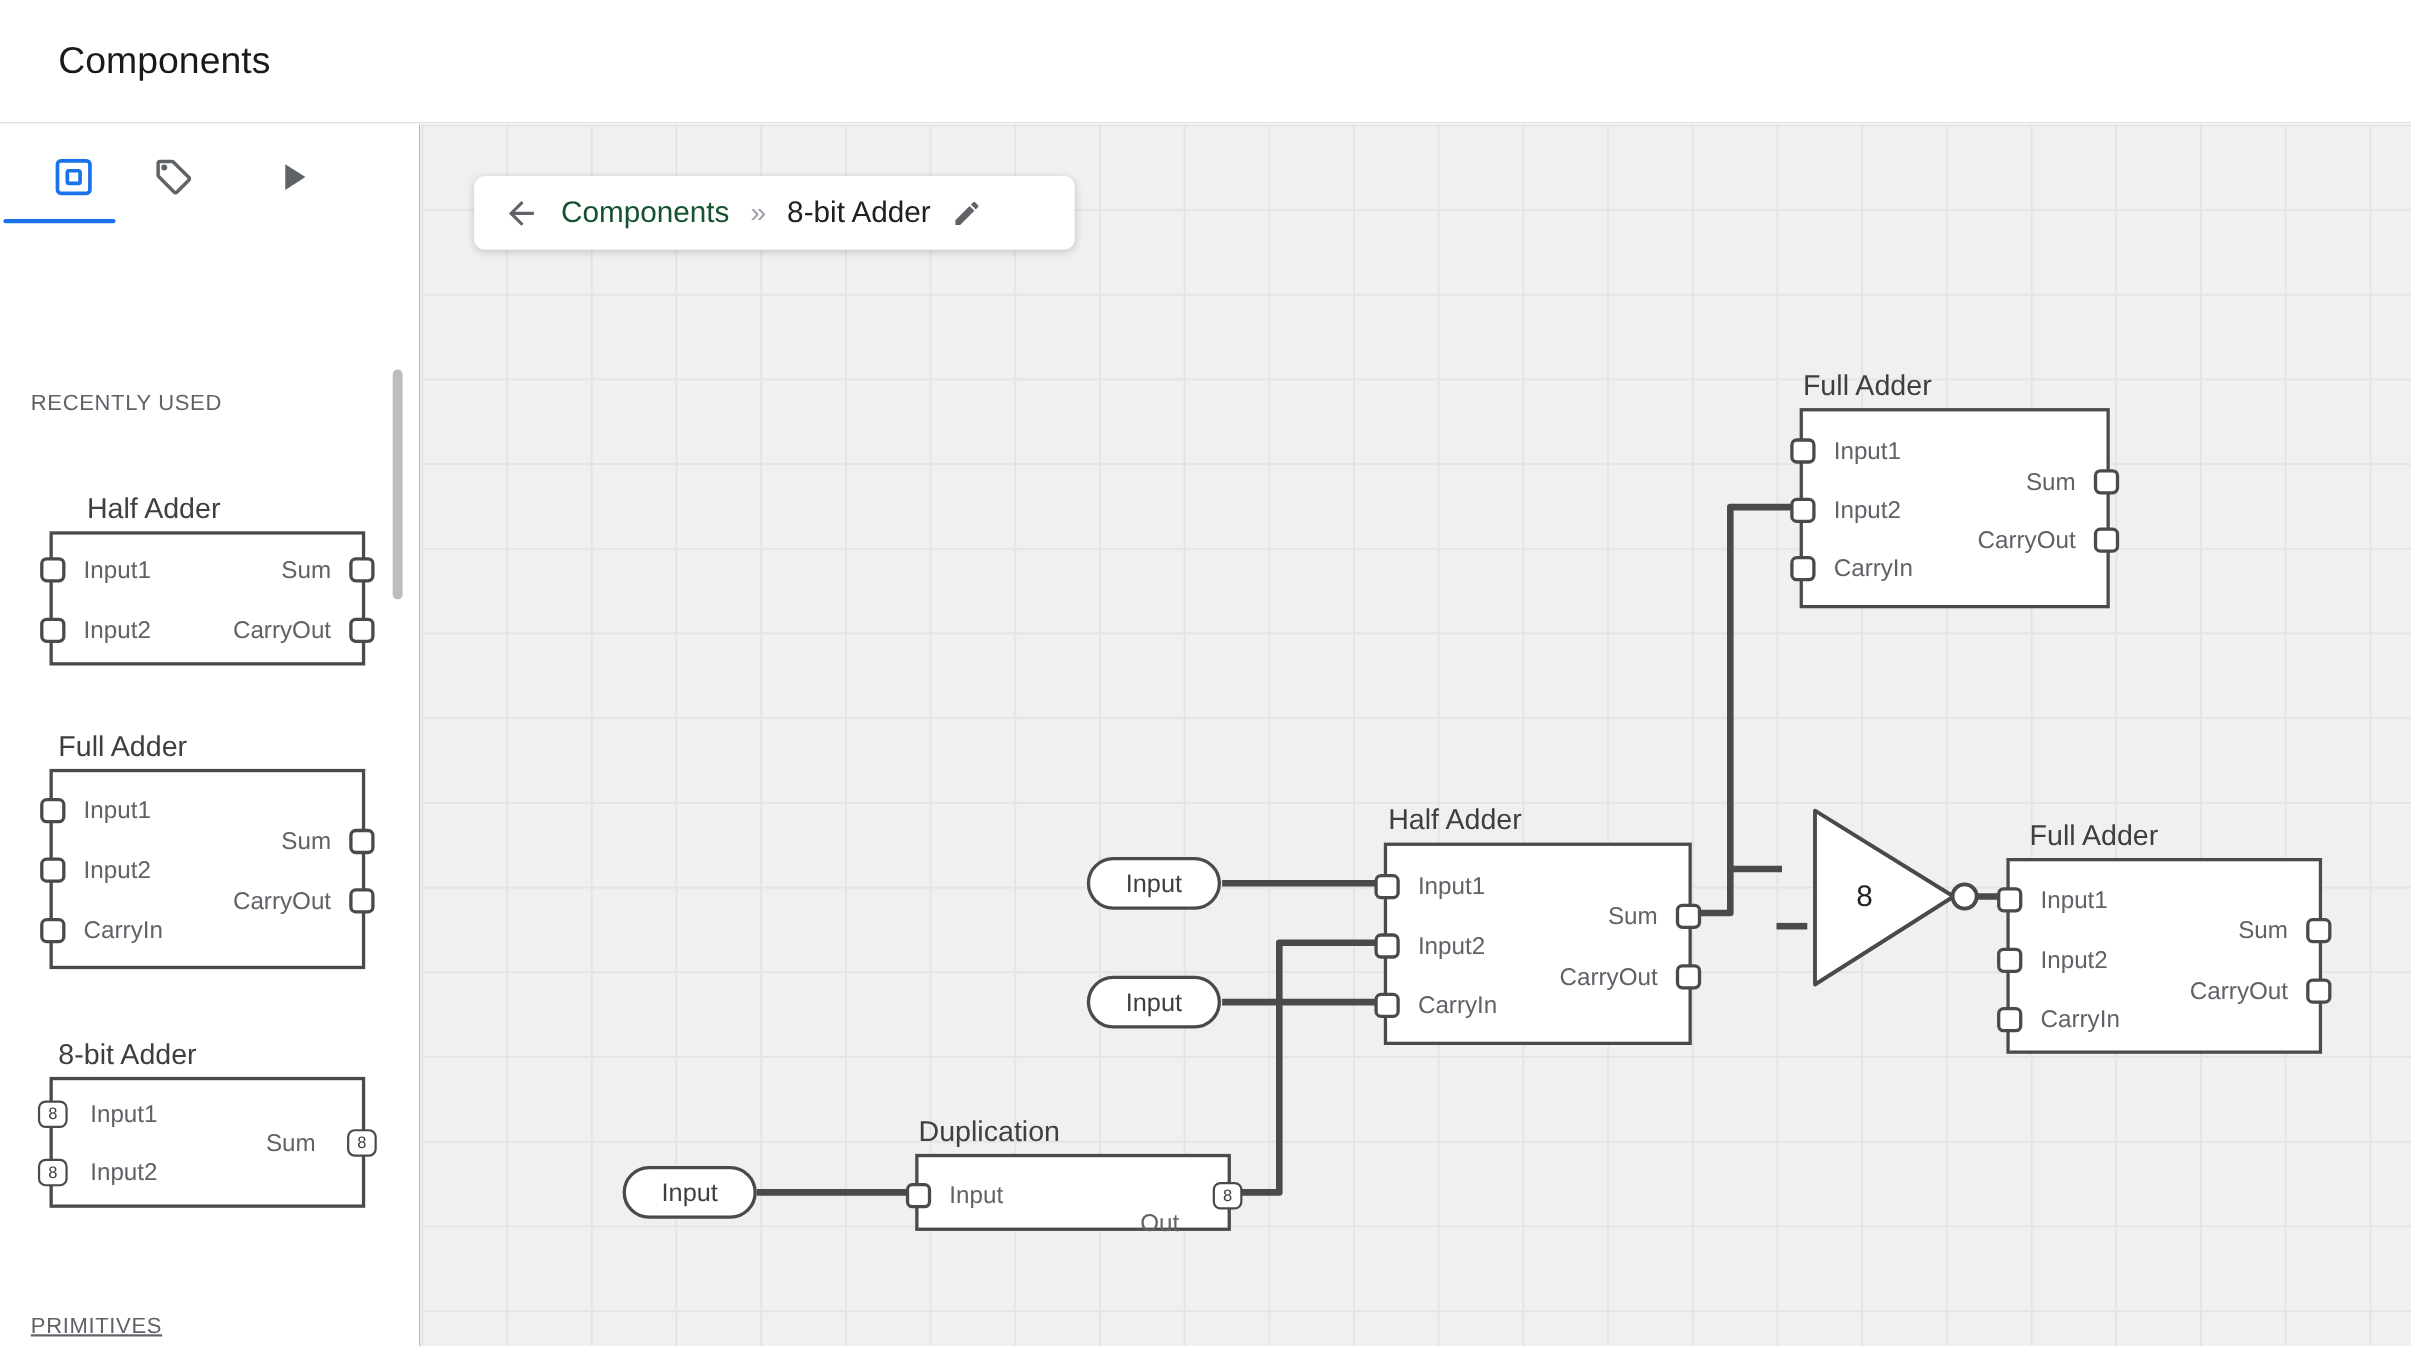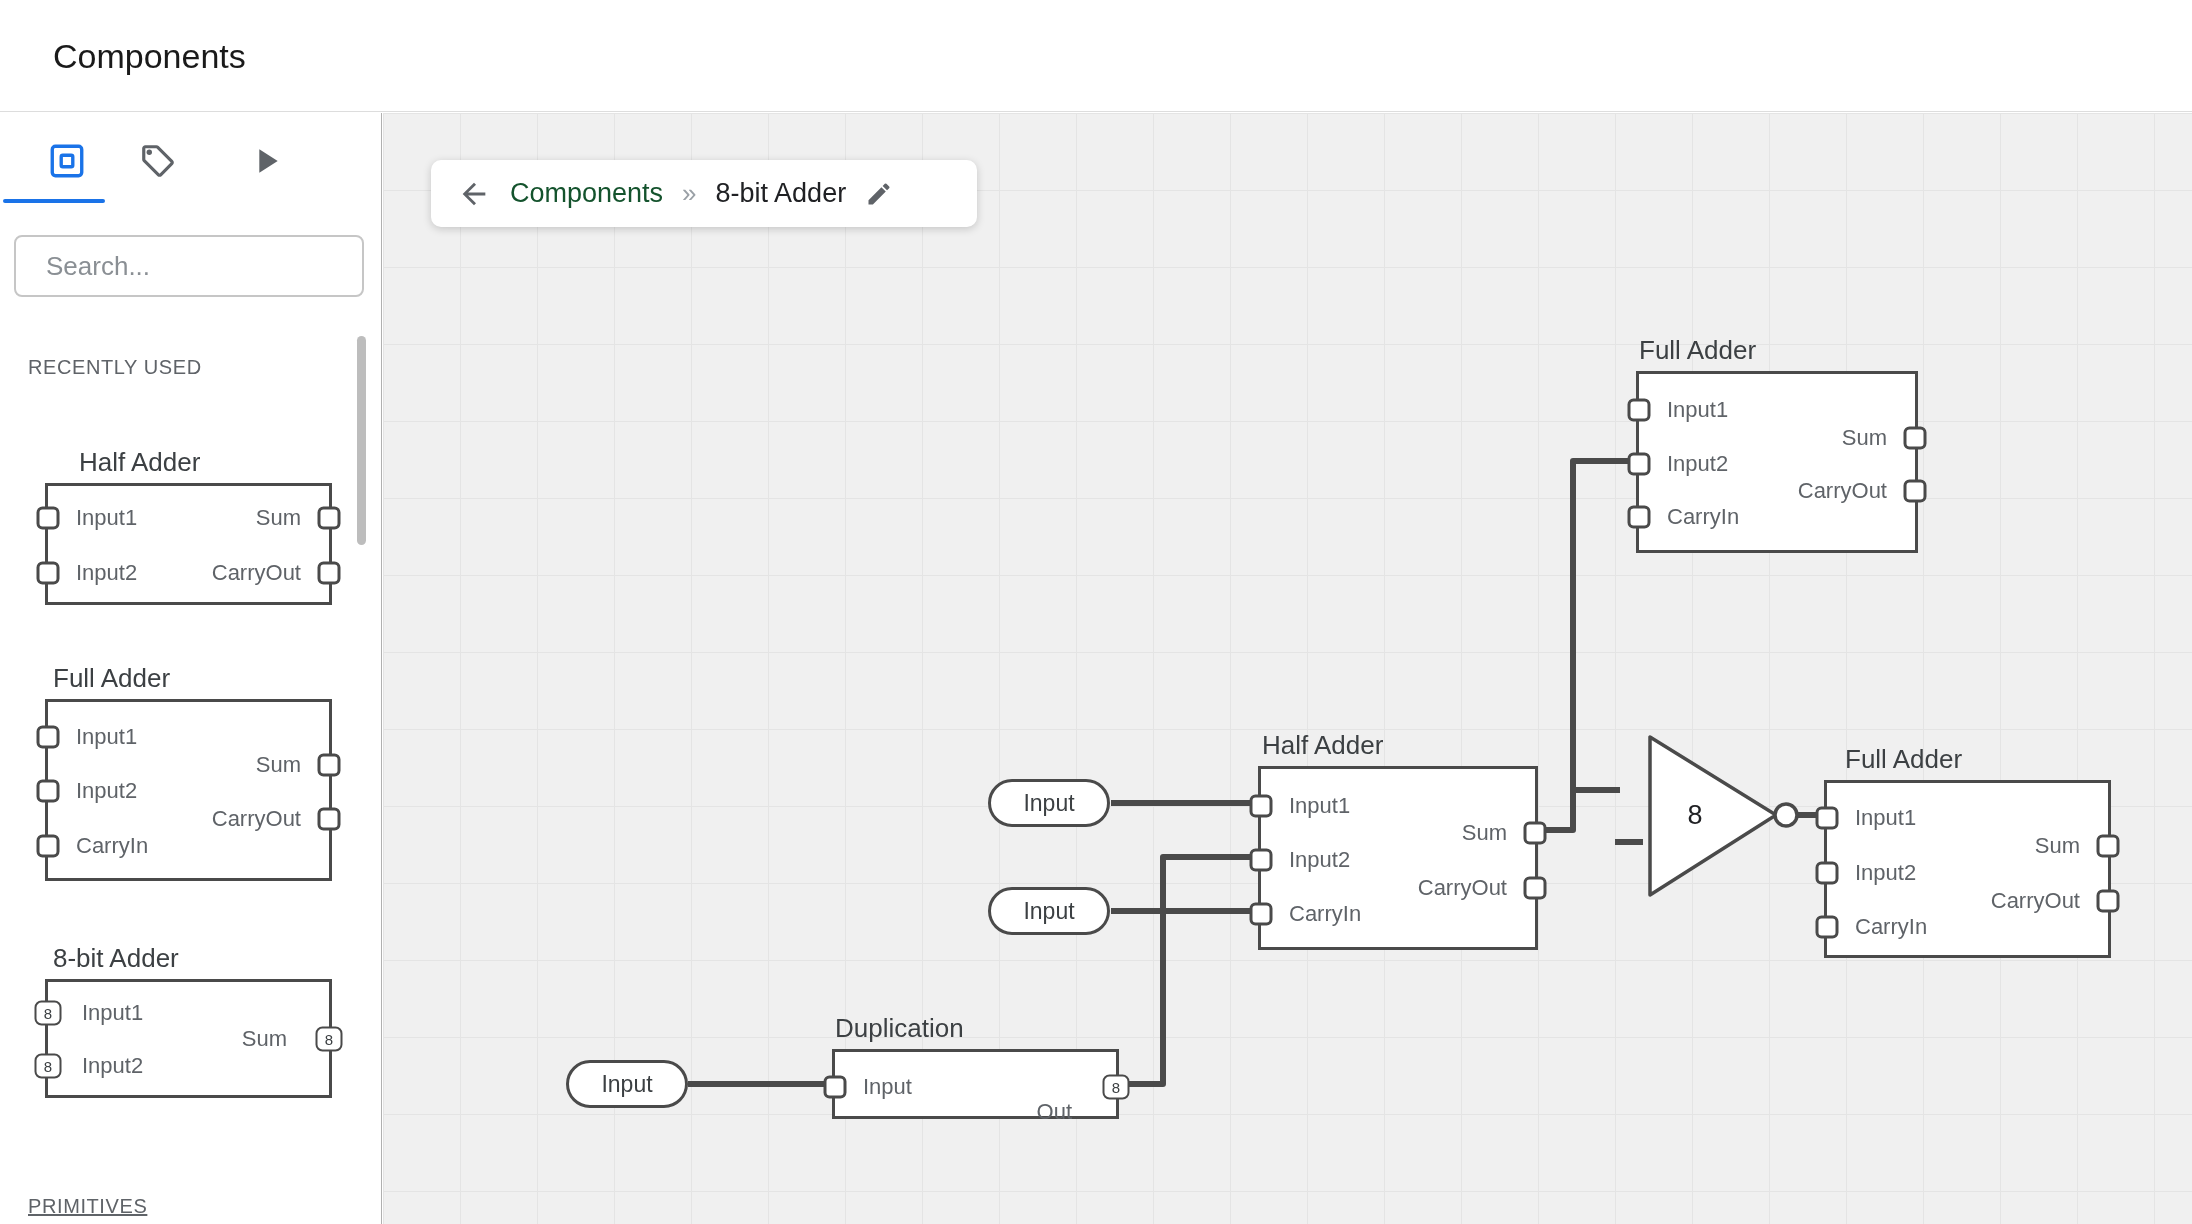--- a/index.html
+++ b/index.html
@@ -90,27 +90,20 @@
       </svg>
     </div>
     <div class="tab" style="left:240px;">
       <svg width="40" height="40" viewBox="0 0 24 24">
         <path fill="#5f6368" d="M8 5v14l11-7z"></path>
       </svg>
     </div>
     <div class="tab-underline"></div>
   </div>
 
-  <div class="search-box">
-    <svg width="30" height="30" viewBox="0 0 30 30">
-      <circle cx="12" cy="12" r="8" fill="none" stroke="#5f6368" stroke-width="3"></circle>
-      <line x1="18.3" y1="18.3" x2="26" y2="26" stroke="#5f6368" stroke-width="3" stroke-linecap="round"></line>
-    </svg>
-    <input class="search-input" type="text" placeholder="Search..." style="">
-  </div>
 
   <div class="section-label" style="top:243px;">RECENTLY USED</div>
 
   <div class="node" style="left:45px; top:370px; width:287px; height:122px;">
     <div class="node-title" style="left:34px;">Half Adder</div>
     <div class="node-box">
       <div class="port l" style="top:32px;"></div>
       <div class="port l" style="top:87px;"></div>
       <div class="port r" style="top:32px;"></div>
       <div class="port r" style="top:87px;"></div>

